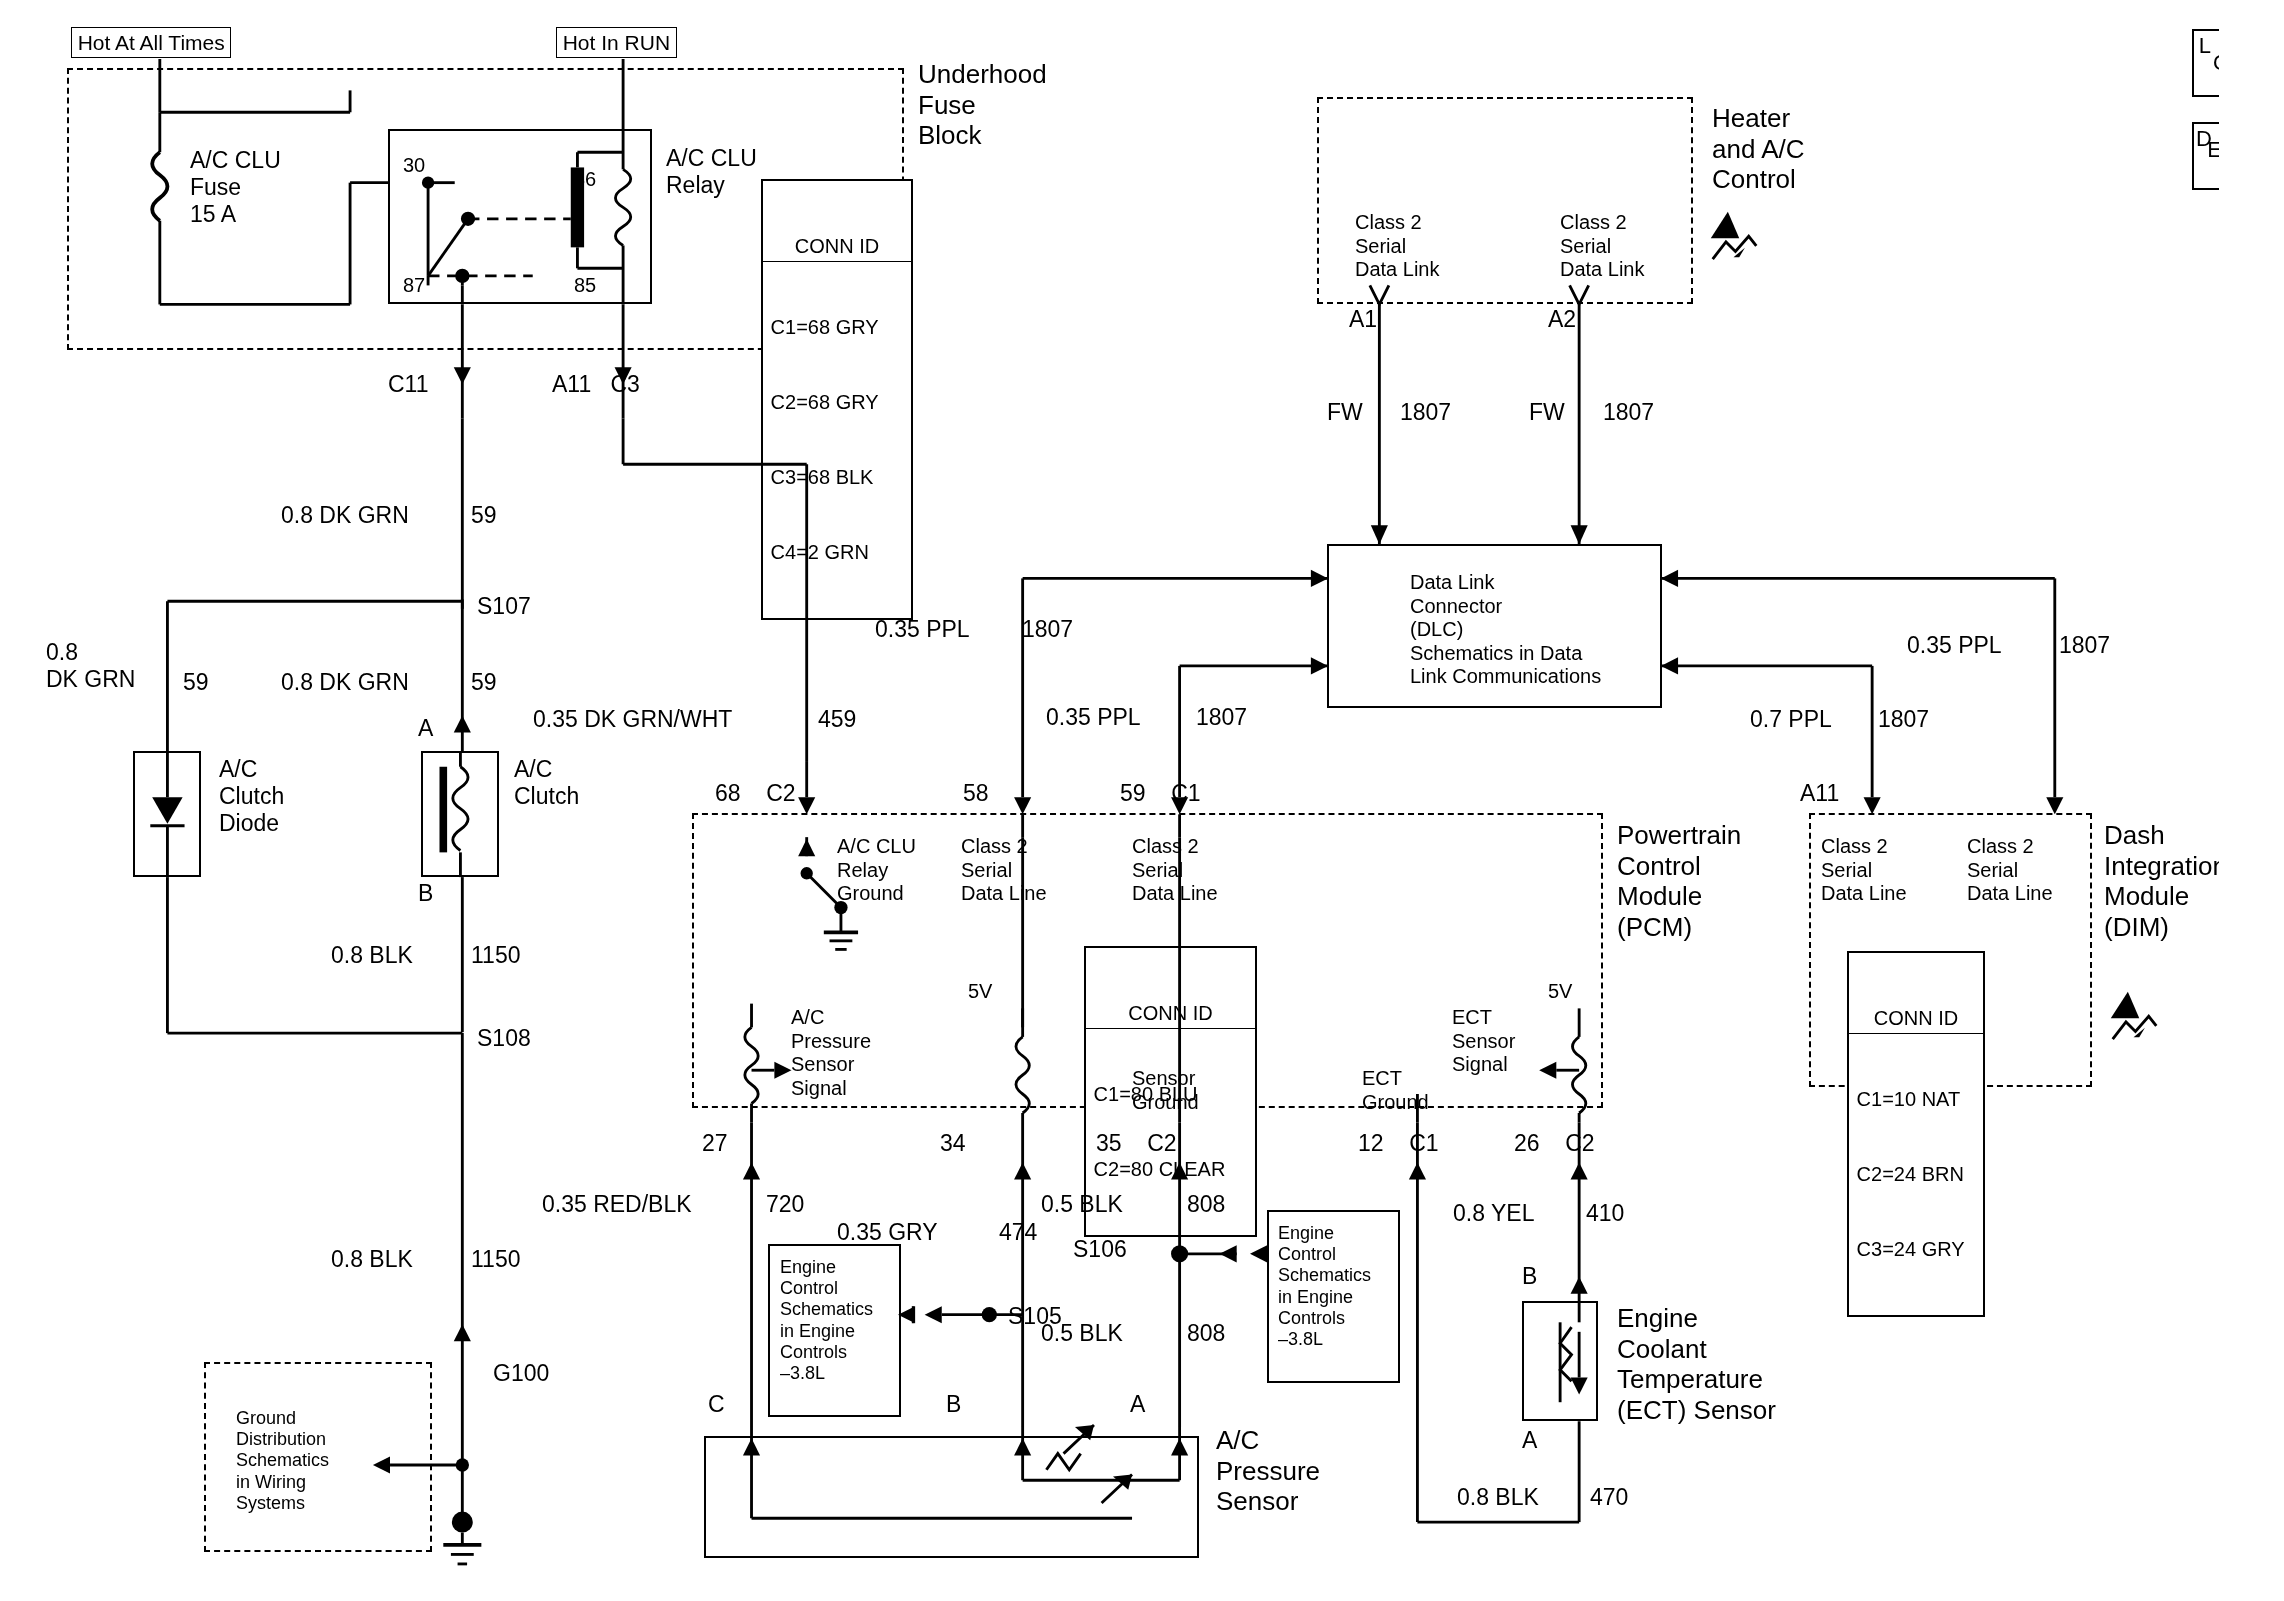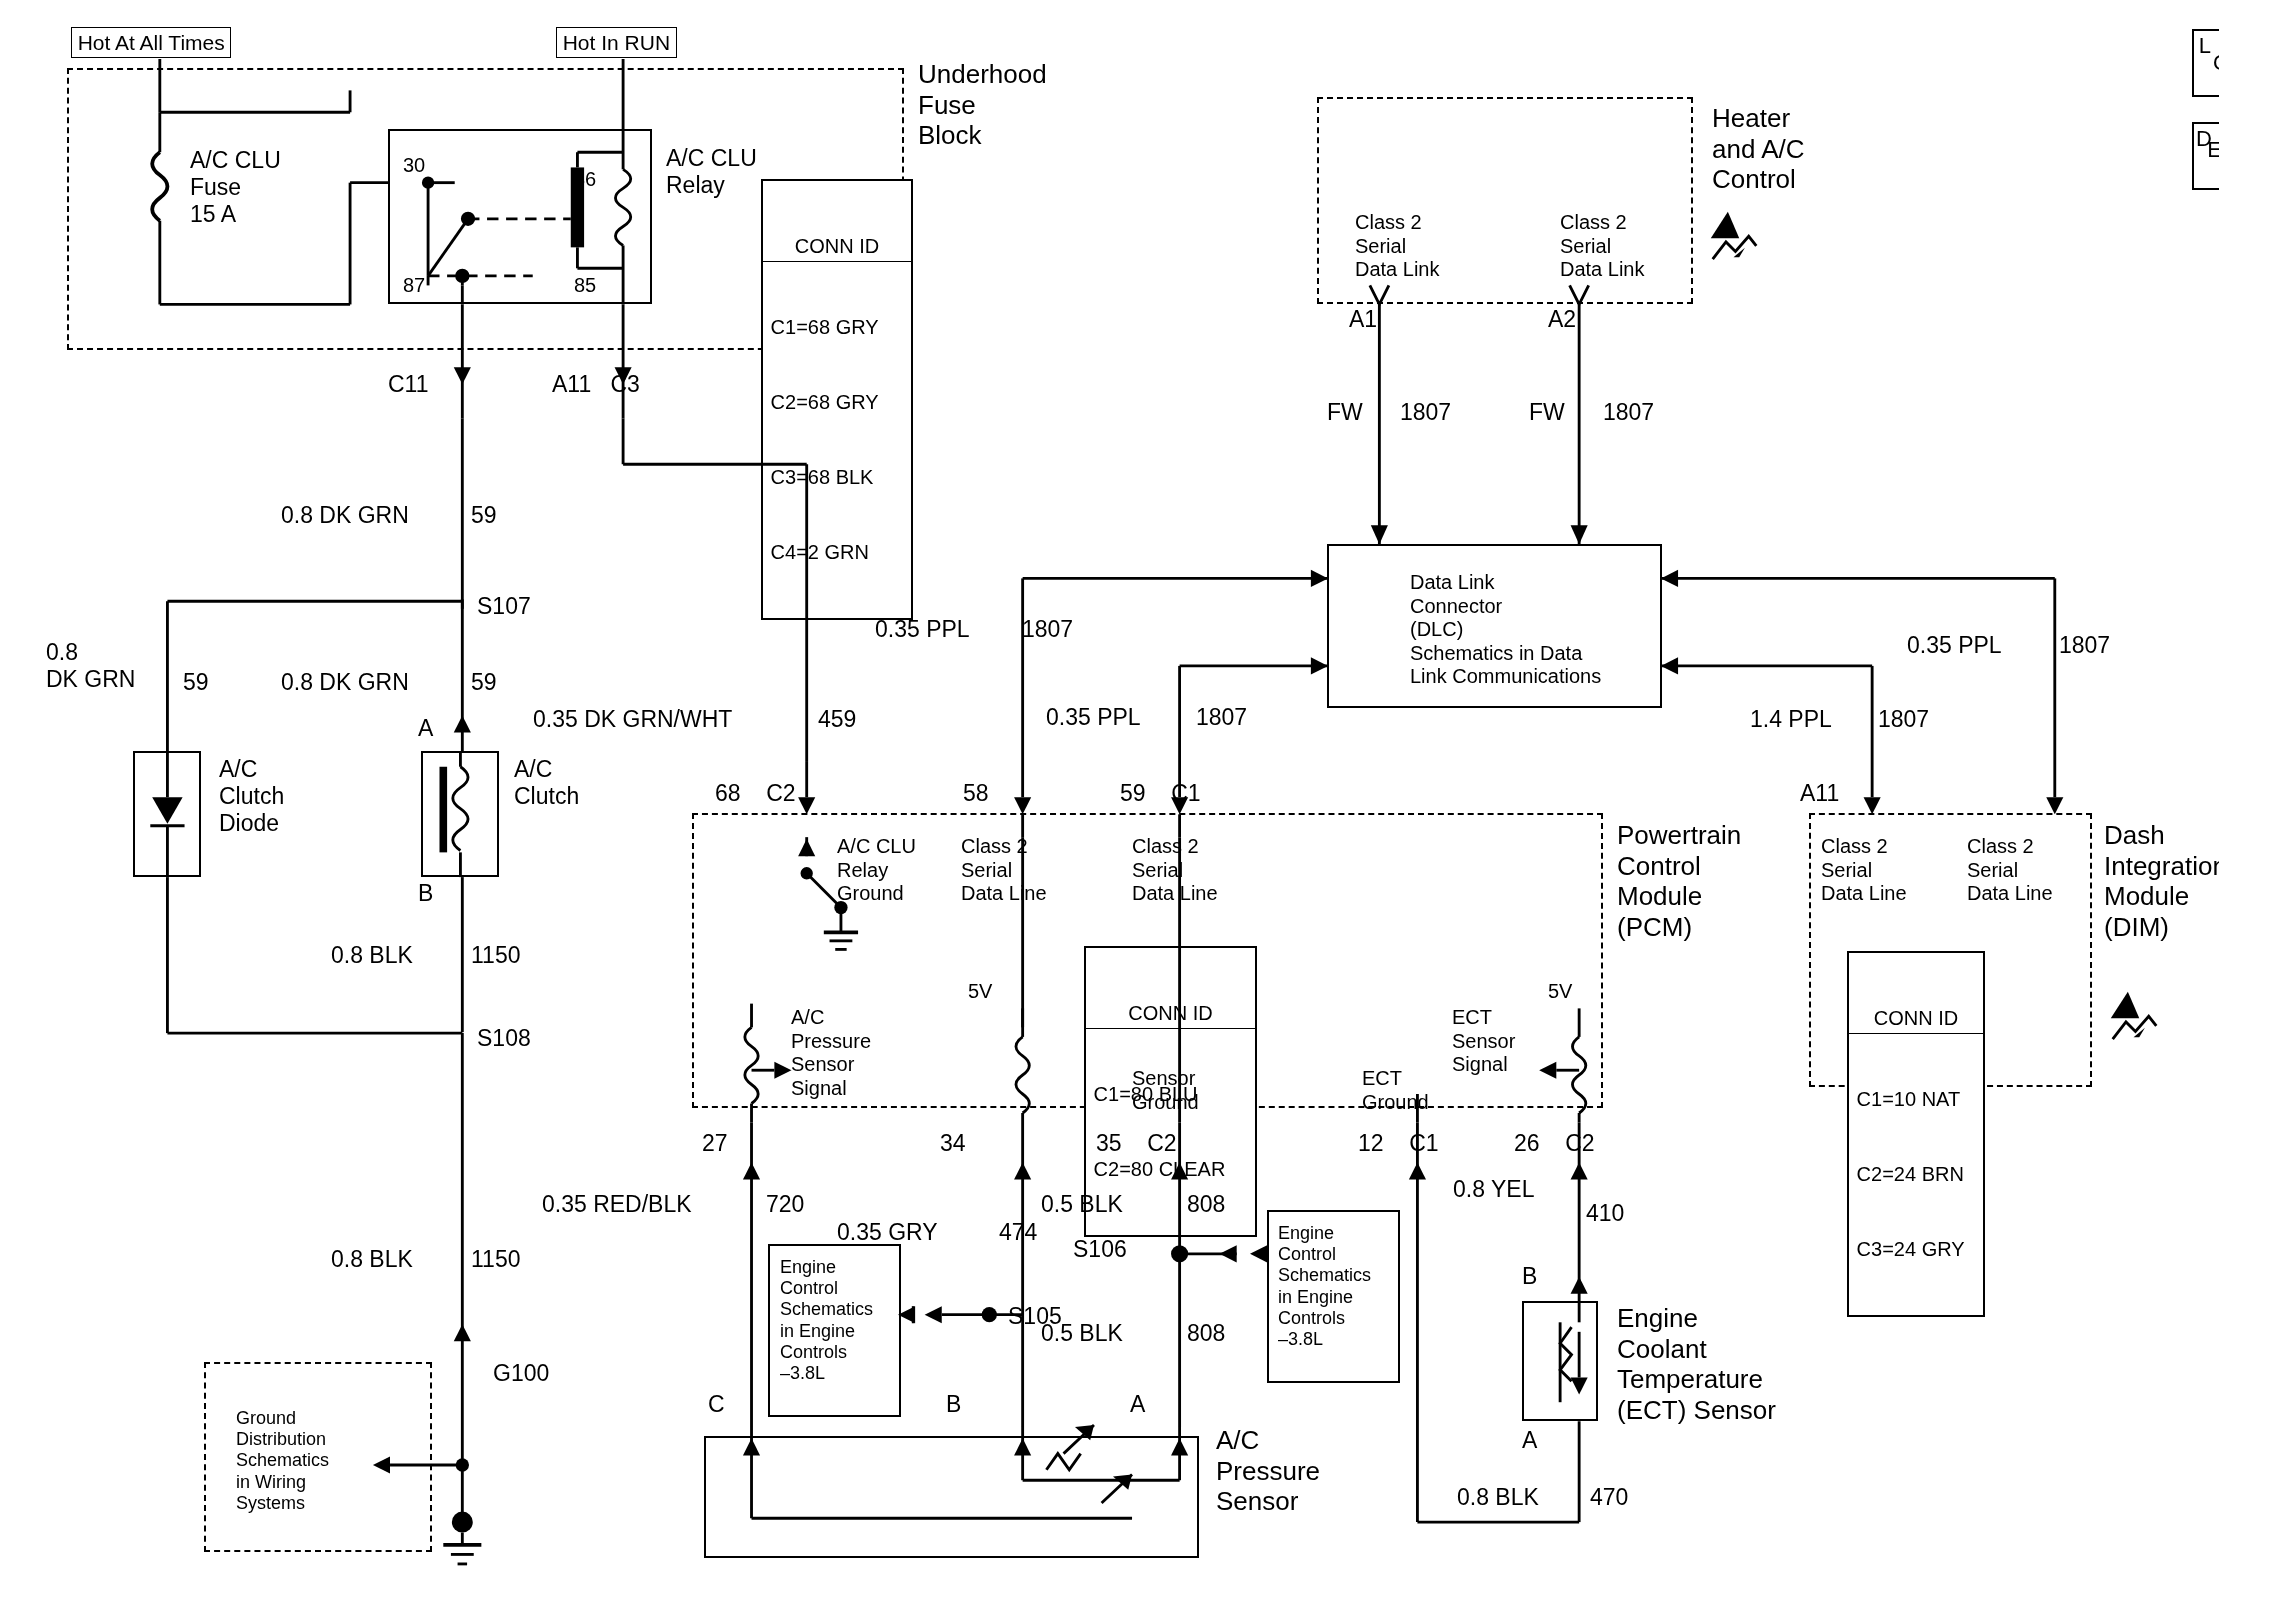--- a/index.html
+++ b/index.html
@@ -204,21 +204,21 @@
 
   <div class="lbl" style="left:875px; top:616px;">0.35 PPL</div>
   <div class="lbl" style="left:1022px; top:616px;">1807</div>
 
   <div class="lbl" style="left:1046px; top:704px;">0.35 PPL</div>
   <div class="lbl" style="left:1196px; top:704px;">1807</div>
 
   <div class="lbl" style="left:1907px; top:632px;">0.35 PPL</div>
   <div class="lbl" style="left:2059px; top:632px;">1807</div>
 
-  <div class="lbl" style="left:1750px; top:706px;">1.4 PPL</div>
+  <div class="lbl" style="left:1750px; top:706px;">0.7 PPL</div>
   <div class="lbl" style="left:1878px; top:706px;">1807</div>
 
   <div class="dashbox" style="left:692px; top:813px; width:911px; height:295px;"></div>
   <div class="lbl big" style="left:1617px; top:820px;">Powertrain
 Control
 Module
 (PCM)</div>
 
   <div class="lbl" style="left:715px; top:780px;">68    C2</div>
   <div class="lbl" style="left:963px; top:780px;">58</div>
@@ -292,21 +292,21 @@
 –3.8L</div>
 
   <div class="solidbox" style="left:704px; top:1436px; width:495px; height:122px;"></div>
   <div class="lbl big" style="left:1216px; top:1425px;">A/C
 Pressure
 Sensor</div>
   <div class="lbl" style="left:708px; top:1391px;">C</div>
   <div class="lbl" style="left:946px; top:1391px;">B</div>
   <div class="lbl" style="left:1130px; top:1391px;">A</div>
 
-  <div class="lbl" style="left:1453px; top:1176px;">0.8 YEL</div>
+  <div class="lbl" style="left:1453px; top:1200px;">0.8 YEL</div>
   <div class="lbl" style="left:1586px; top:1200px;">410</div>
   <div class="solidbox" style="left:1522px; top:1301px; width:76px; height:120px;"></div>
   <div class="lbl big" style="left:1617px; top:1303px;">Engine
 Coolant
 Temperature
 (ECT) Sensor</div>
   <div class="lbl" style="left:1522px; top:1263px;">B</div>
   <div class="lbl" style="left:1522px; top:1427px;">A</div>
   <div class="lbl" style="left:1457px; top:1484px;">0.8 BLK</div>
   <div class="lbl" style="left:1590px; top:1484px;">470</div>

